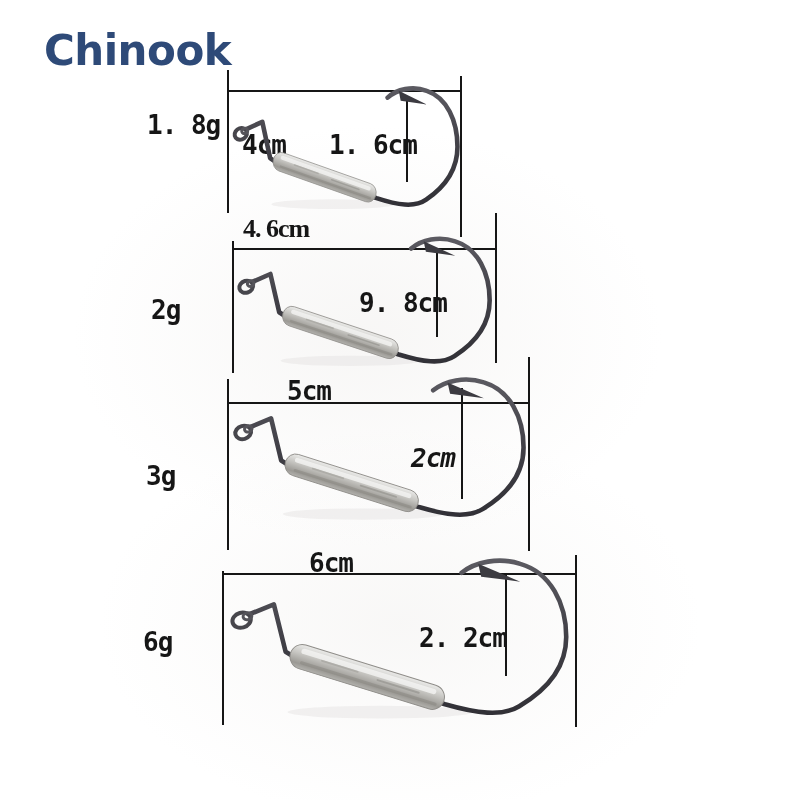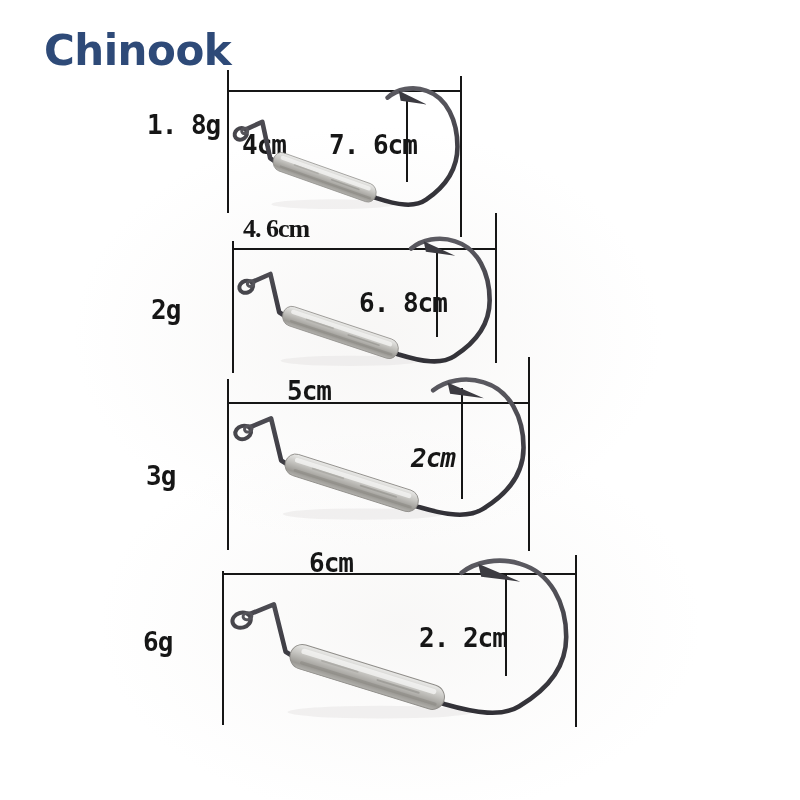--- a/index.html
+++ b/index.html
@@ -107,35 +107,35 @@
       </g>
     </defs>
   </svg>
 
   <div class="logo">Chinook</div>
 
   
   <div>
     <span class="lbl r1-weight">1. 8g</span>
     <span class="lbl r1-length">4cm</span>
-    <span class="lbl r1-gap">7. 6cm</span>
+    <span class="lbl r1-gap">1. 6cm</span>
     <div class="hline r1-hline"></div>
     <div class="vline r1-tickl"></div>
     <div class="vline r1-tickr"></div>
     <div class="vline r1-gapline"></div>
     <svg class="hook r1-hook" viewBox="0 0 360 172" preserveAspectRatio="none">
         <use href="#hookShape"></use>
       </svg>
   </div>
 
   
   <div>
     <span class="lbl r2-weight">2g</span>
     <span class="lbl r2-length">4. 6cm</span>
-    <span class="lbl r2-gap">6. 8cm</span>
+    <span class="lbl r2-gap">9. 8cm</span>
     <div class="hline r2-hline"></div>
     <div class="vline r2-tickl"></div>
     <div class="vline r2-tickr"></div>
     <div class="vline r2-gapline"></div>
     <svg class="hook r2-hook" viewBox="0 0 360 172" preserveAspectRatio="none">
         <use href="#hookShape"></use>
       </svg>
   </div>
 
   

